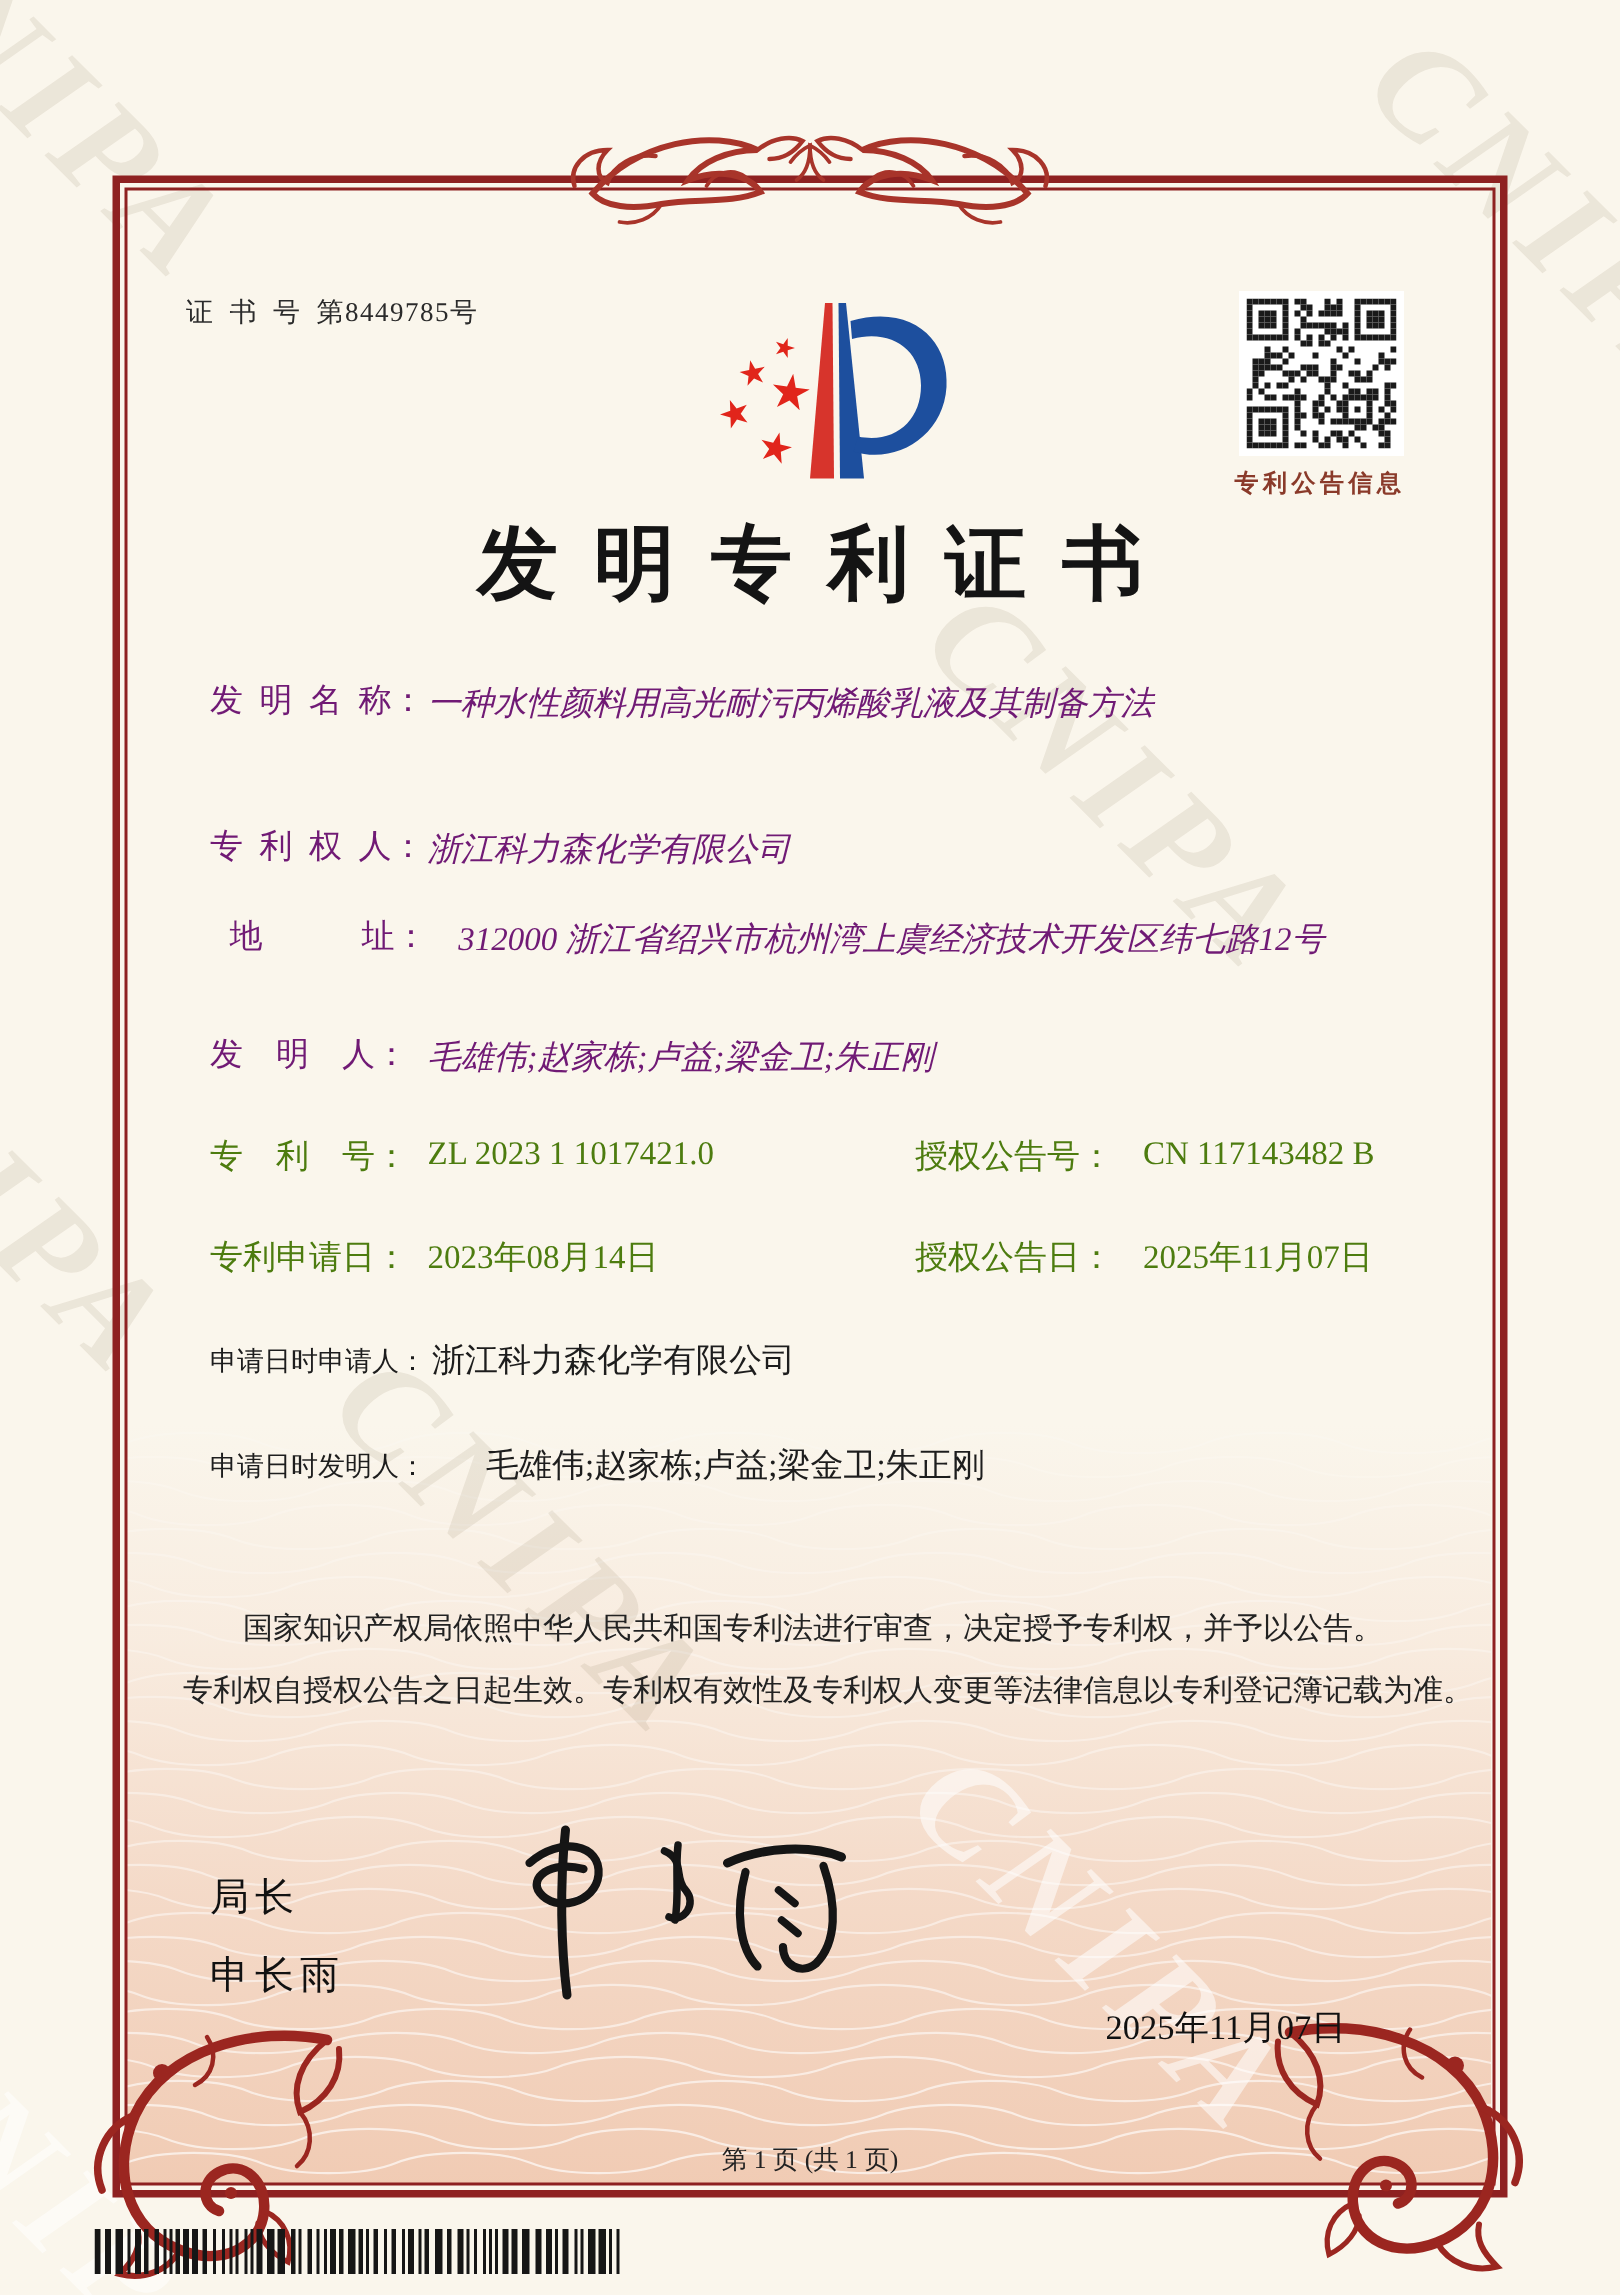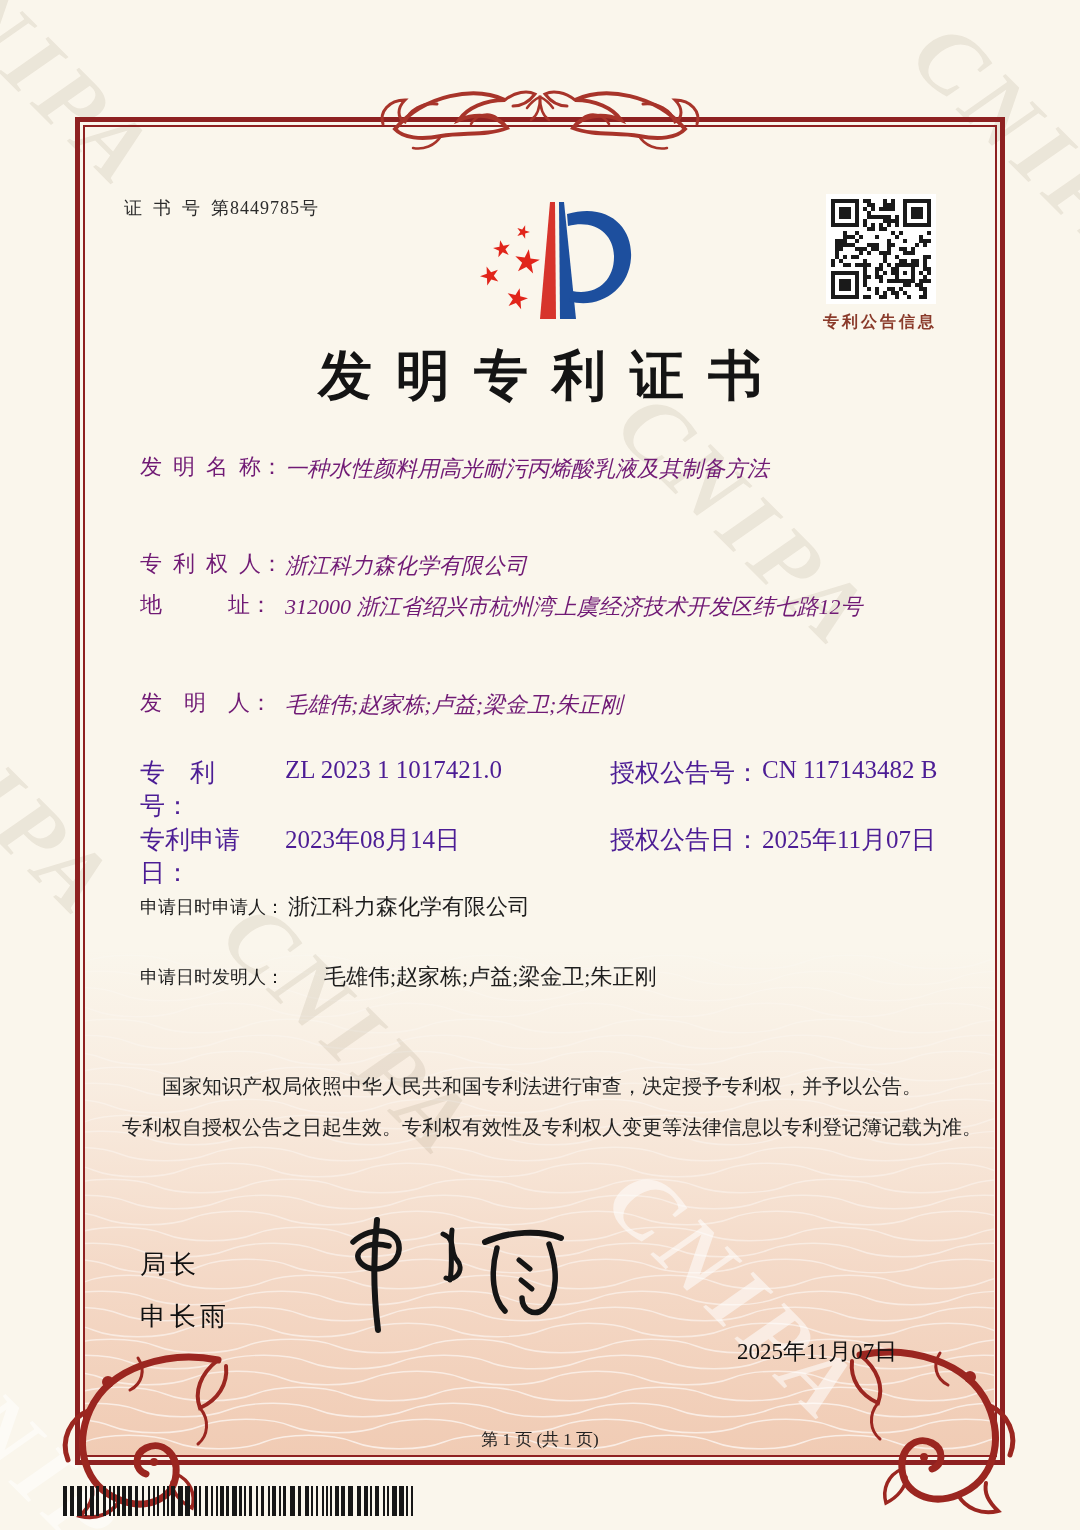--- a/index.html
+++ b/index.html
@@ -24,21 +24,21 @@
   .cert-no{left:124px;top:196px;font-size:18px;letter-spacing:1px;color:#2b2b2b;}
   .logo{left:455px;top:186px;}
   .qr-box{left:826px;top:194px;width:100px;height:100px;background:#fff;padding:5px;}
   .qr-caption{left:810px;top:312px;width:140px;text-align:center;font-size:16px;font-weight:600;
               letter-spacing:3px;color:#8a3a2a;}
   .title{left:90px;top:330px;width:900px;text-align:center;font-size:54px;font-weight:bold;
          letter-spacing:24px;text-indent:24px;color:#141414;margin-top:10px;}
   .row{left:140px;display:flex;font-size:22px;color:#701a75;}
   .row .lab{width:145px;flex:none;}
   .row .val{width:620px;line-height:34px;font-style:italic;}
-  .prow{left:140px;display:flex;font-size:25px;color:#4c1d95;}
+  .prow{left:140px;display:flex;font-size:22px;color:#4d7c0f;}
   .prow .lab{width:145px;flex:none;}
   .prow .lval{width:325px;flex:none;}
   .prow .rlab{width:152px;flex:none;}
   .xrow{left:140px;display:flex;font-size:22px;color:#1d1d1d;align-items:center;}
   .xrow .xlab{width:148px;flex:none;font-size:18px;}
   .legal{left:122px;top:1066px;width:848px;font-size:20px;line-height:41px;color:#222;}
   .legal .l1{text-indent:40px;white-space:nowrap;}
   .legal .l2{white-space:nowrap;}
   .director{left:140px;top:1238px;font-family:"Liberation Sans","DejaVu Sans",sans-serif;
             font-size:26px;color:#111;letter-spacing:4px;line-height:52px;}
@@ -443,21 +443,21 @@
   <div class="abs title">发明专利证书</div>
 
   <div class="abs row" style="top:452px;">
     <span class="lab">发 明 名 称：</span>
     <span class="val">一种水性颜料用高光耐污丙烯酸乳液及其制备方法</span>
   </div>
   <div class="abs row" style="top:549px;">
     <span class="lab">专 利 权 人：</span>
     <span class="val">浙江科力森化学有限公司</span>
   </div>
-  <div class="abs row" style="top:590px;">
+  <div class="abs row" style="top:609px;text-align:right;">
     <span class="lab">地　　　址：</span>
     <span class="val" style="width:598px;">312000 浙江省绍兴市杭州湾上虞经济技术开发区纬七路12号</span>
   </div>
   <div class="abs row" style="top:688px;">
     <span class="lab">发　明　人：</span>
     <span class="val">毛雄伟;赵家栋;卢益;梁金卫;朱正刚</span>
   </div>
 
   <div class="abs prow" style="top:756px;">
     <span class="lab">专　利　号：</span>

